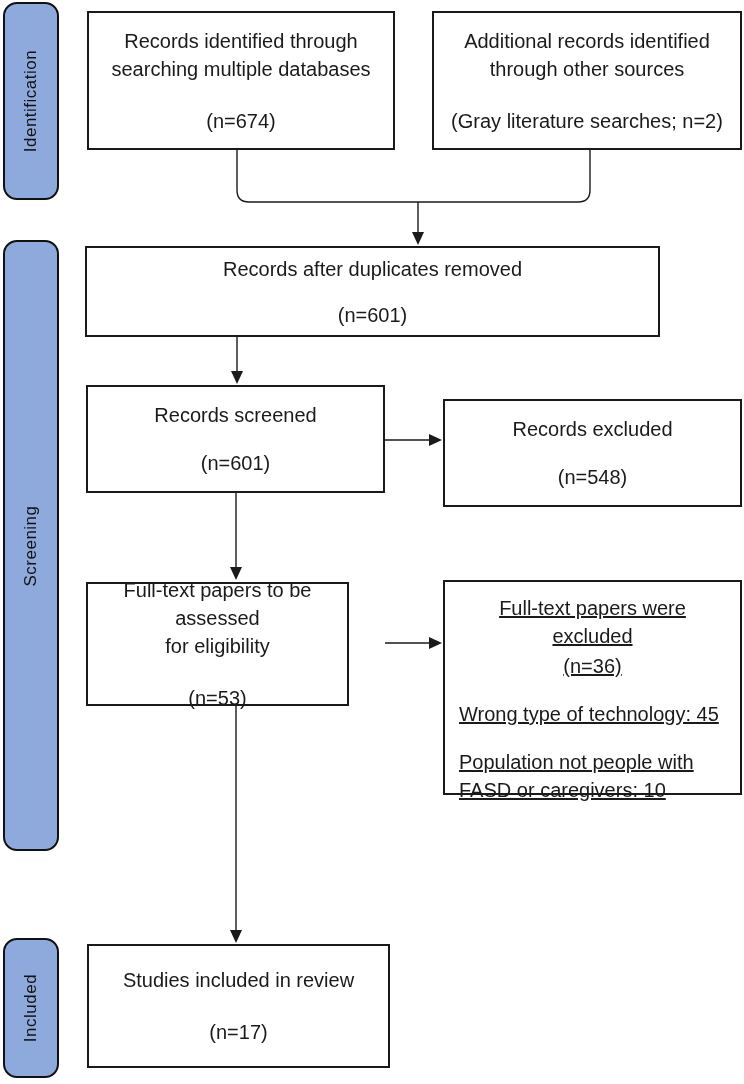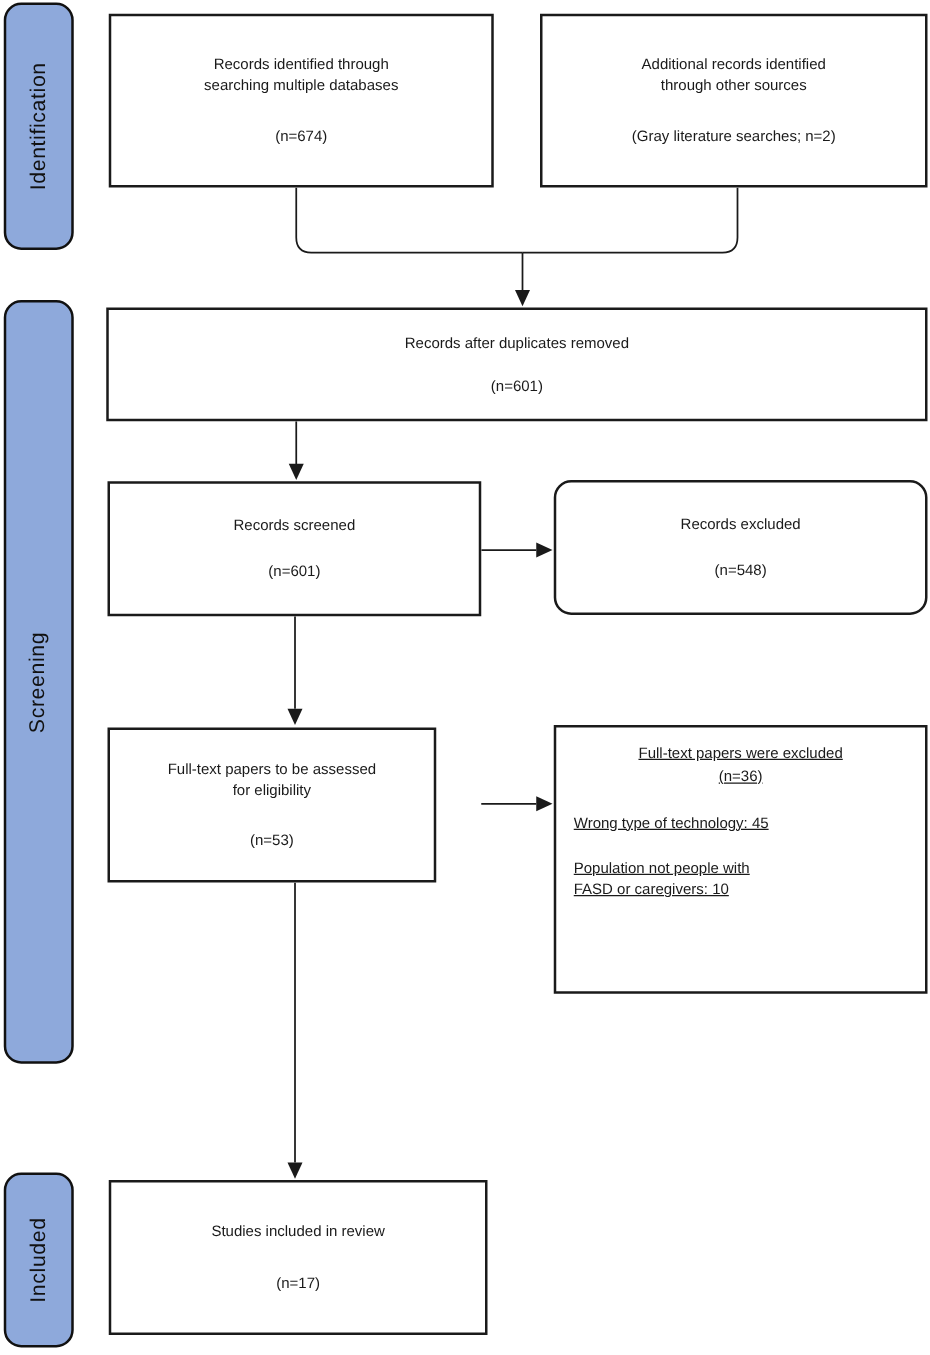--- a/index.html
+++ b/index.html
@@ -41,21 +41,21 @@
   }
 
   .node{
     position:absolute;
     background:#ffffff;
     border:2px solid var(--box-border);
     box-sizing:border-box;
     display:flex;flex-direction:column;
     align-items:center;justify-content:center;
     text-align:center;
-    font-size:12px;line-height:1.4;
+    font-size:20px;line-height:1.4;
     padding:6px 10px;
   }
   .node .title{display:block;}
   .node .count{display:block;margin-top:24px;text-align:right;}
 
   
   .node.row1{border-width:2.5px;}
 
   
   .node.detail{
@@ -71,25 +71,25 @@
   }
   .node.detail .reason span{display:block;}
 
   
   #stage-identification{left:3px;top:2px;width:56px;height:198px;}
   #stage-screening{left:3px;top:240px;width:56px;height:611px;}
   #stage-included{left:3px;top:938px;width:56px;height:140px;}
 
   #box-identified{left:87px;top:11px;width:308px;height:139px;}
   #box-additional{left:432px;top:11px;width:310px;height:139px;}
-  #box-duplicates{left:85px;top:246px;width:657px;height:91px;}
+  #box-duplicates{left:85px;top:246px;width:575px;height:91px;}
   #box-duplicates .count{margin-top:18px;}
   #box-screened{left:86px;top:385px;width:299px;height:108px;}
   #box-screened .count{margin-top:20px;}
-  #box-excluded{left:443px;top:384px;width:299px;height:108px;border-radius:14px;}
+  #box-excluded{left:443px;top:399px;width:299px;height:108px;}
   #box-excluded .count{margin-top:20px;}
   #box-fulltext{left:86px;top:582px;width:263px;height:124px;}
   #box-ft-excluded{left:443px;top:580px;width:299px;height:215px;text-decoration:underline;}
   #box-included{left:87px;top:944px;width:303px;height:124px;}
 </style>
 </head>
 <body>
 
 <div class="canvas">
 

